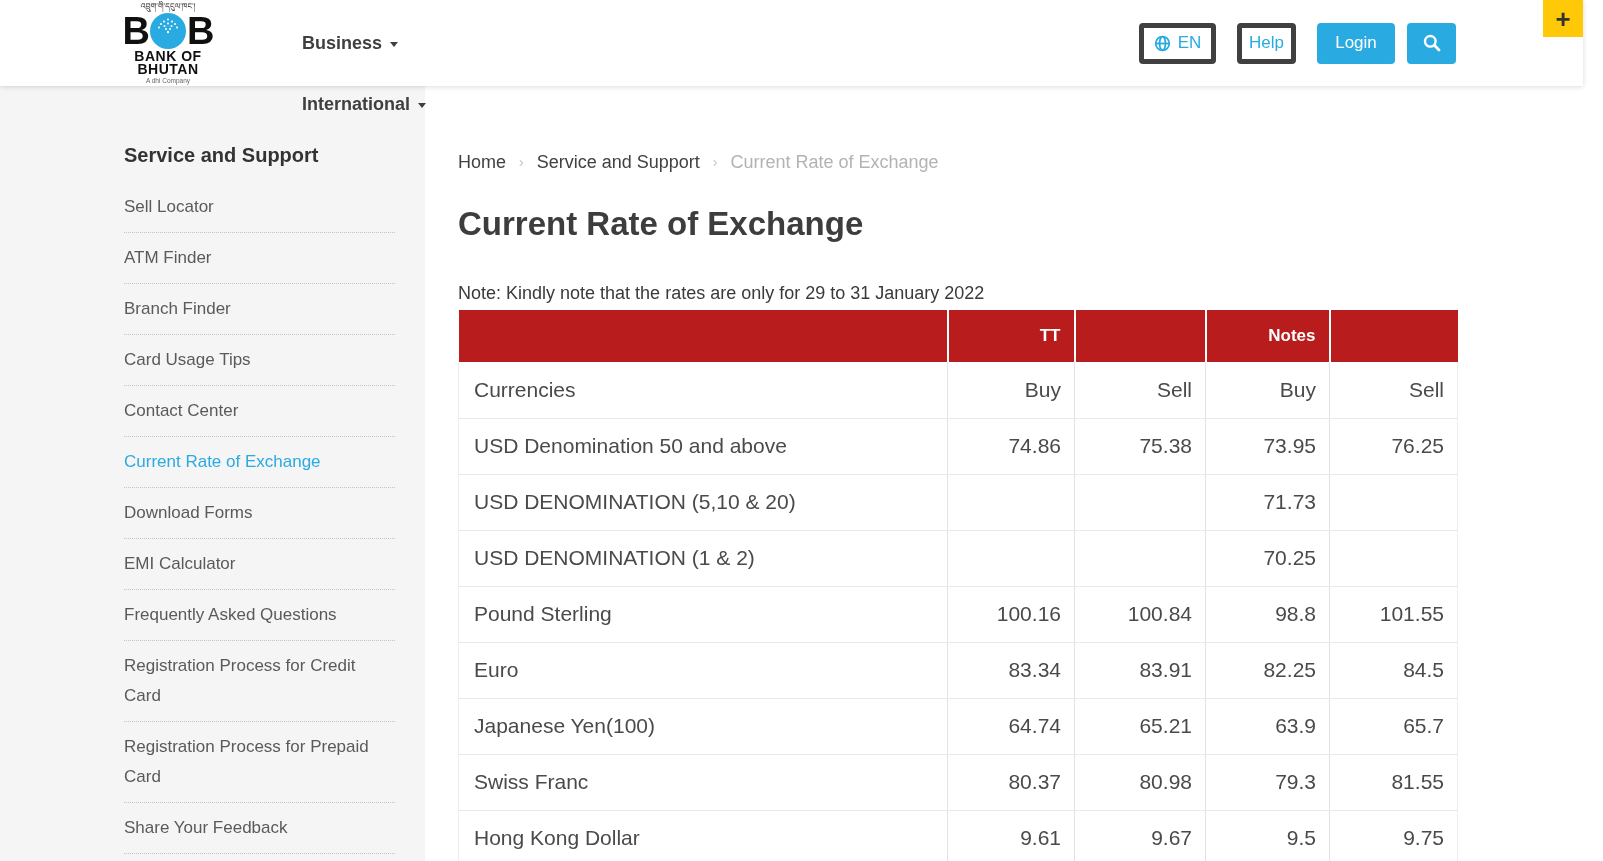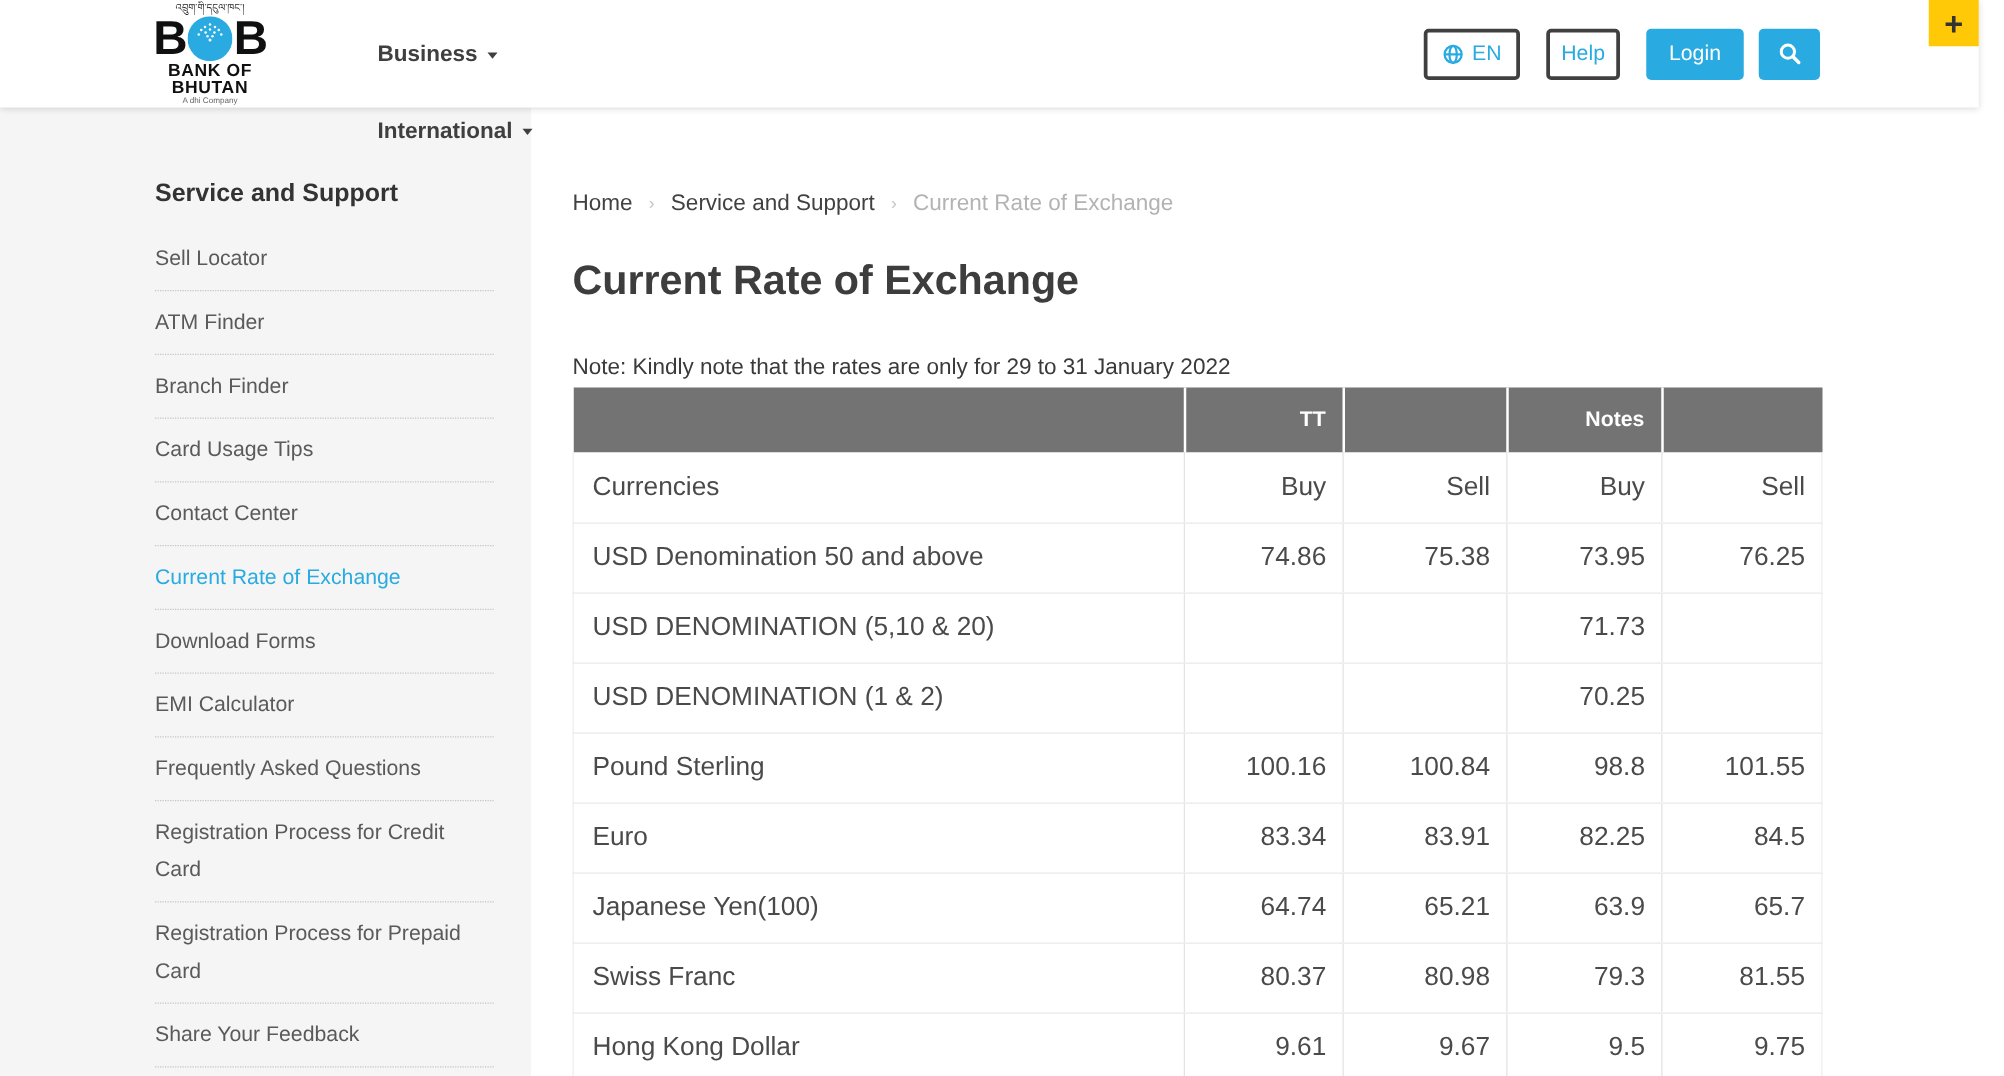--- a/index.html
+++ b/index.html
@@ -20,21 +20,21 @@
 
   nav { display:flex; margin-left:90px; gap:40px;flex-direction:column; }
   .nav-item { font-size:18px; font-weight:bold; color:#3f3f3f; display:flex; align-items:center; gap:8px; cursor:pointer; }
   .caret { width:0; height:0; border-left:4.5px solid transparent; border-right:4.5px solid transparent;
            border-top:5px solid #3f3f3f; margin-top:2px; }
 
   .actions { margin-left:auto; margin-right:127px; display:flex; align-items:center; gap:21px; }
   .btn { height:41px; border-radius:4px; display:flex; align-items:center; justify-content:center;
          font-size:17px; cursor:pointer; border:none; background:none;
          font-family:"Liberation Sans","DejaVu Sans",sans-serif; }
-  .btn-outline { border:3px solid #404040; color:#29abe2; background:#fff; }
+  .btn-outline { border:5px solid #404040; color:#29abe2; background:#fff; }
   .btn-en { width:77px; gap:7px; }
   .btn-help { width:59px; }
   .btn-login { width:78px; background:#29abe2; color:#fff; }
   .btn-search { width:49px; background:#29abe2; margin-left:-9px; }
 
   .plus-btn { position:absolute; top:0; right:20px; width:40px; height:37px; background:#ffc907;
               color:#333; font-size:26px; font-weight:bold; display:flex; align-items:center;
               justify-content:center; z-index:10; border:none; cursor:pointer; line-height:1;
               font-family:"Liberation Sans","DejaVu Sans",sans-serif; }
 
@@ -53,21 +53,21 @@
                 margin-bottom:27px; line-height:25px; }
   .crumb { cursor:pointer; }
   .crumb.current { color:#b3b3b3; cursor:default; }
   .crumb-sep { color:#c3c3c3; font-size:14px; }
 
   .page-title { font-size:33px; font-weight:bold; color:#3d3d3d; margin-bottom:36px; line-height:43px; }
   .note { font-size:18px; color:#3a3a3a; margin-bottom:5px; line-height:24px; }
 
   
   table.rates { border-collapse:collapse; table-layout:fixed; width:999px; }
-  tr.group th { background:#737373; height:52px; color:#fff; font-size:17px; font-weight:bold;
+  tr.group th { background:#b91c1c; height:52px; color:#fff; font-size:17px; font-weight:bold;
                 text-align:right; padding-right:13px; }
   tr.group th + th { border-left:2px solid #fff; }
   tr.sub td, tbody.rows td { height:56px; font-size:21px; color:#4a4a4a;
                 border-bottom:1px solid #e9e9e9; background:#fff; }
   tr.sub td + td, tbody.rows td + td { border-left:1px solid #e3e3e3; }
   tr.sub td:first-child, tbody.rows td:first-child { text-align:left; padding-left:15px; border-left:1px solid #ededed; }
   tr.sub td:last-child, tbody.rows td:last-child { border-right:1px solid #ededed; }
   td.c-num { text-align:right; padding-right:13px; }
 </style>
 </head>

